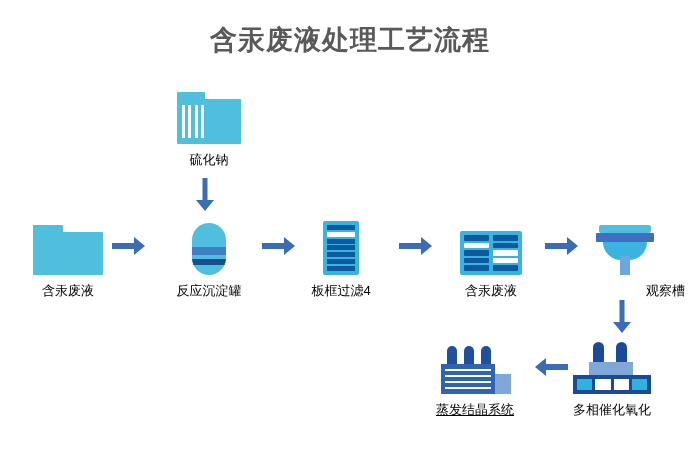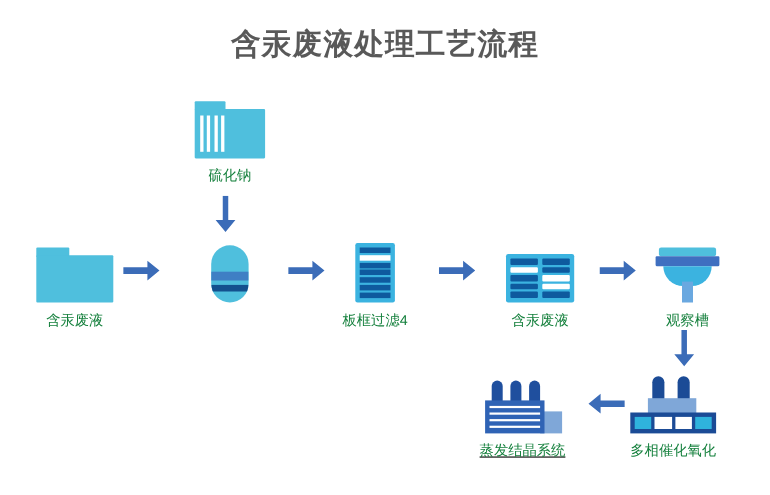--- a/index.html
+++ b/index.html
@@ -43,21 +43,21 @@
   .node .icon-wrap {
     height: 70px;
     position: relative;
     display: flex;
     align-items: flex-end;
     justify-content: center;
   }
   .node .node-label {
     margin-top: 7px;
     font-size: 13px;
-    color: #15803d;
+    color: #000000;
     white-space: nowrap;
   }
 
   
   .folder {
     position: relative;
     width: 70px;
     height: 50px;
   }
   .folder .tab {
@@ -363,20 +363,21 @@
     </svg>
   </div>
 
   <div class="node" style="left:149px; top:205px;">
     <div class="icon-wrap">
       <div class="capsule">
         <div class="band-mid"></div>
         <div class="band-dark"></div>
       </div>
     </div>
+    <div class="node-label">反应沉淀罐</div>
   </div>
 
   <div class="arrow right" style="left:262px; top:236px;">
     <svg width="34" height="20" viewBox="0 0 34 20">
       <path d="M0 7 H22 V1 L33 10 L22 19 V13 H0 Z" fill="#3b6cb8"></path>
     </svg>
   </div>
 
   <div class="node" style="left:281px; top:205px;">
     <div class="icon-wrap">
@@ -416,21 +417,21 @@
     </div>
     <div class="node-label">含汞废液</div>
   </div>
 
   <div class="arrow right" style="left:545px; top:236px;">
     <svg width="34" height="20" viewBox="0 0 34 20">
       <path d="M0 7 H22 V1 L33 10 L22 19 V13 H0 Z" fill="#3b6cb8"></path>
     </svg>
   </div>
 
-  <div class="node" style="left:565px; top:205px;">
+  <div class="node" style="left:565px; top:205px;text-align:right;">
     <div class="icon-wrap">
       <div class="funnel">
         <div class="plate"></div>
         <div class="band"></div>
         <div class="bowl"></div>
         <div class="stem"></div>
       </div>
     </div>
     <div class="node-label">观察槽</div>
   </div>

